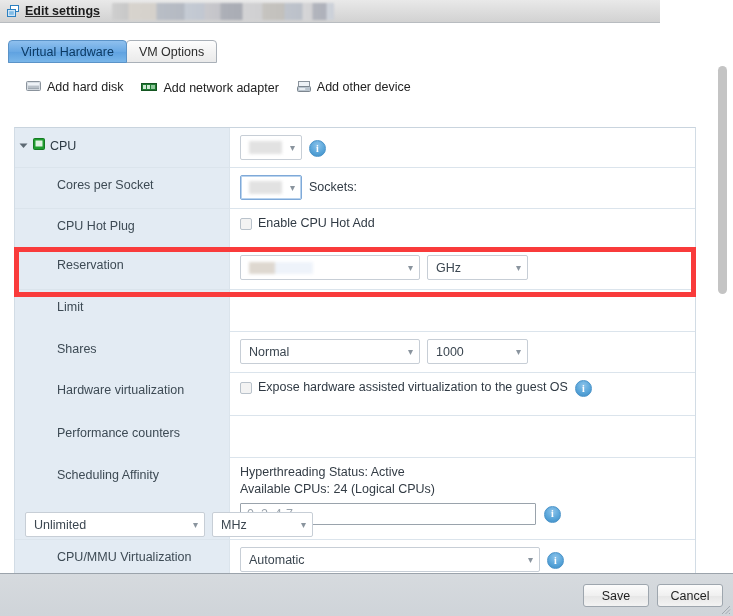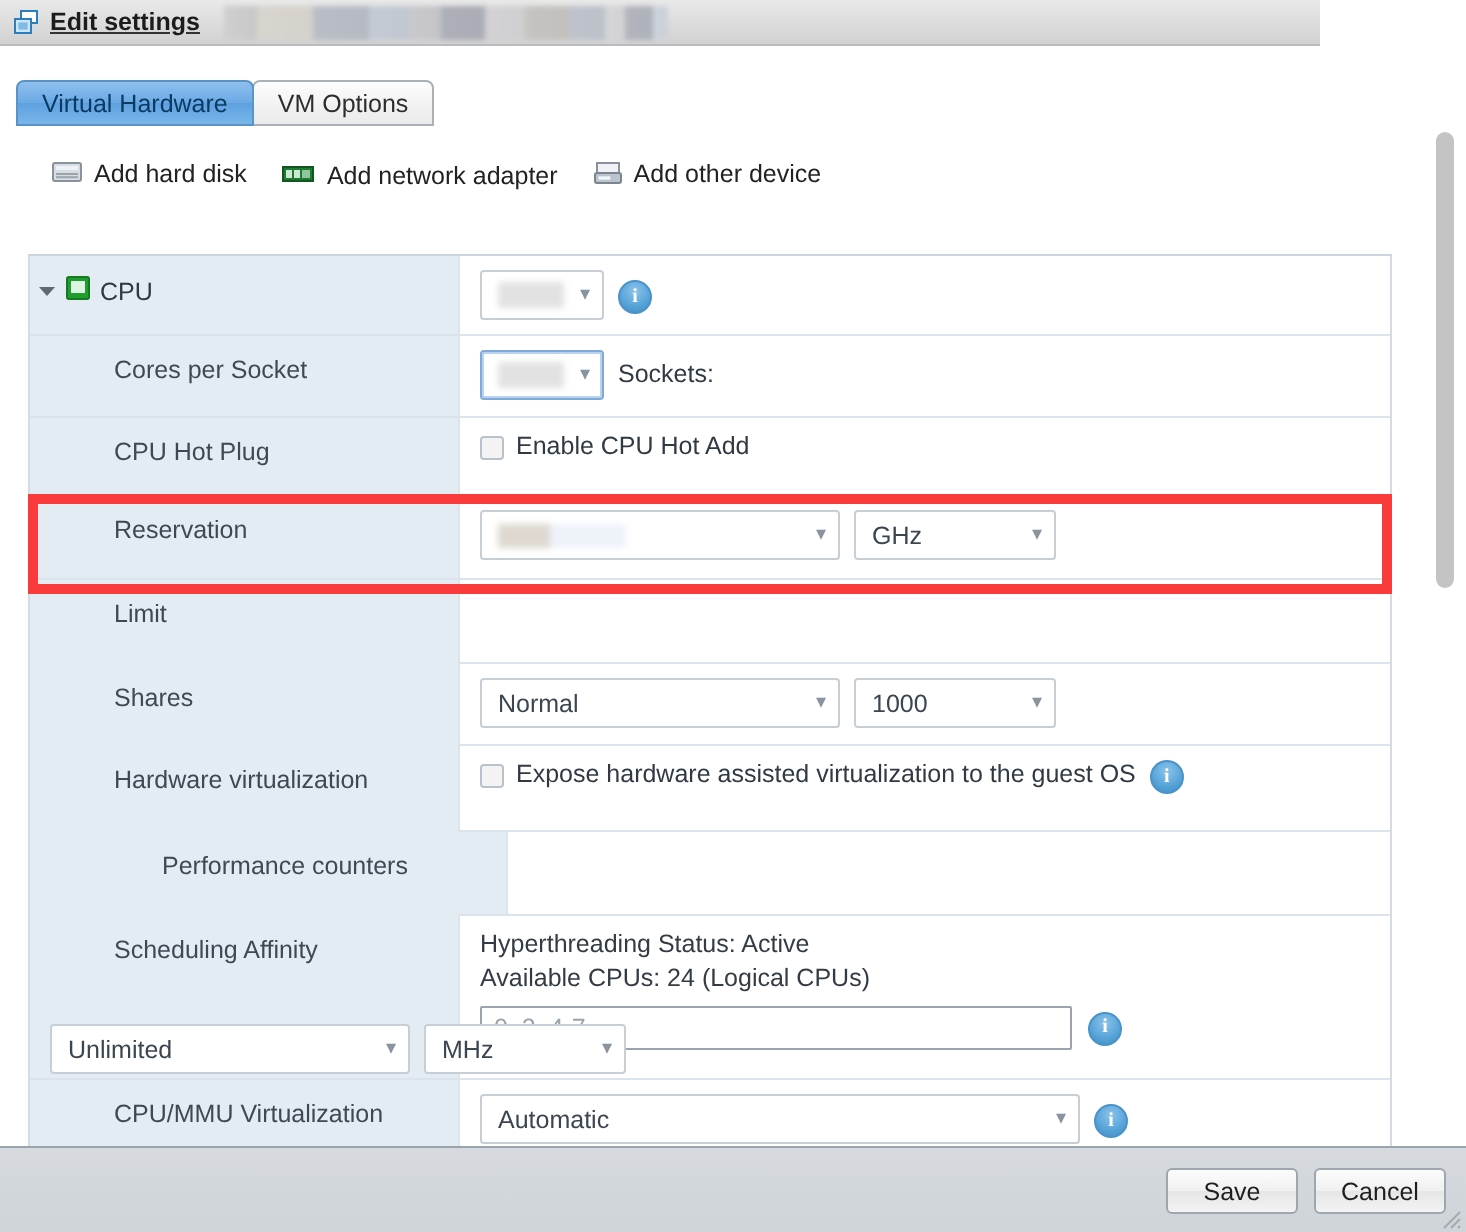--- a/index.html
+++ b/index.html
@@ -84,21 +84,21 @@
   }
 
   
   .r-cpu{height:40px;}
   .r-cores{height:41px;}
   .r-hotplug{height:39px;}
   .r-res{height:42px;}
   .r-limit{height:42px;flex-direction:column;}
   .r-shares{height:41px;}
   .r-hwvirt{height:43px;}
-  .r-perf{height:42px;padding-left:24px;}
+  .r-perf{height:42px;}
   .r-sched{height:82px;}
   .r-mmu{height:44px;}
   .r-last{height:14px;}
 
   
   .sel{
     height:25px;box-sizing:border-box;border:1px solid #c7ced6;background:#fff;border-radius:2px;
     display:flex;align-items:center;justify-content:space-between;padding:0 6px 0 8px;
     font-size:12.5px;color:#3b4650;cursor:default;position:relative;
   }

